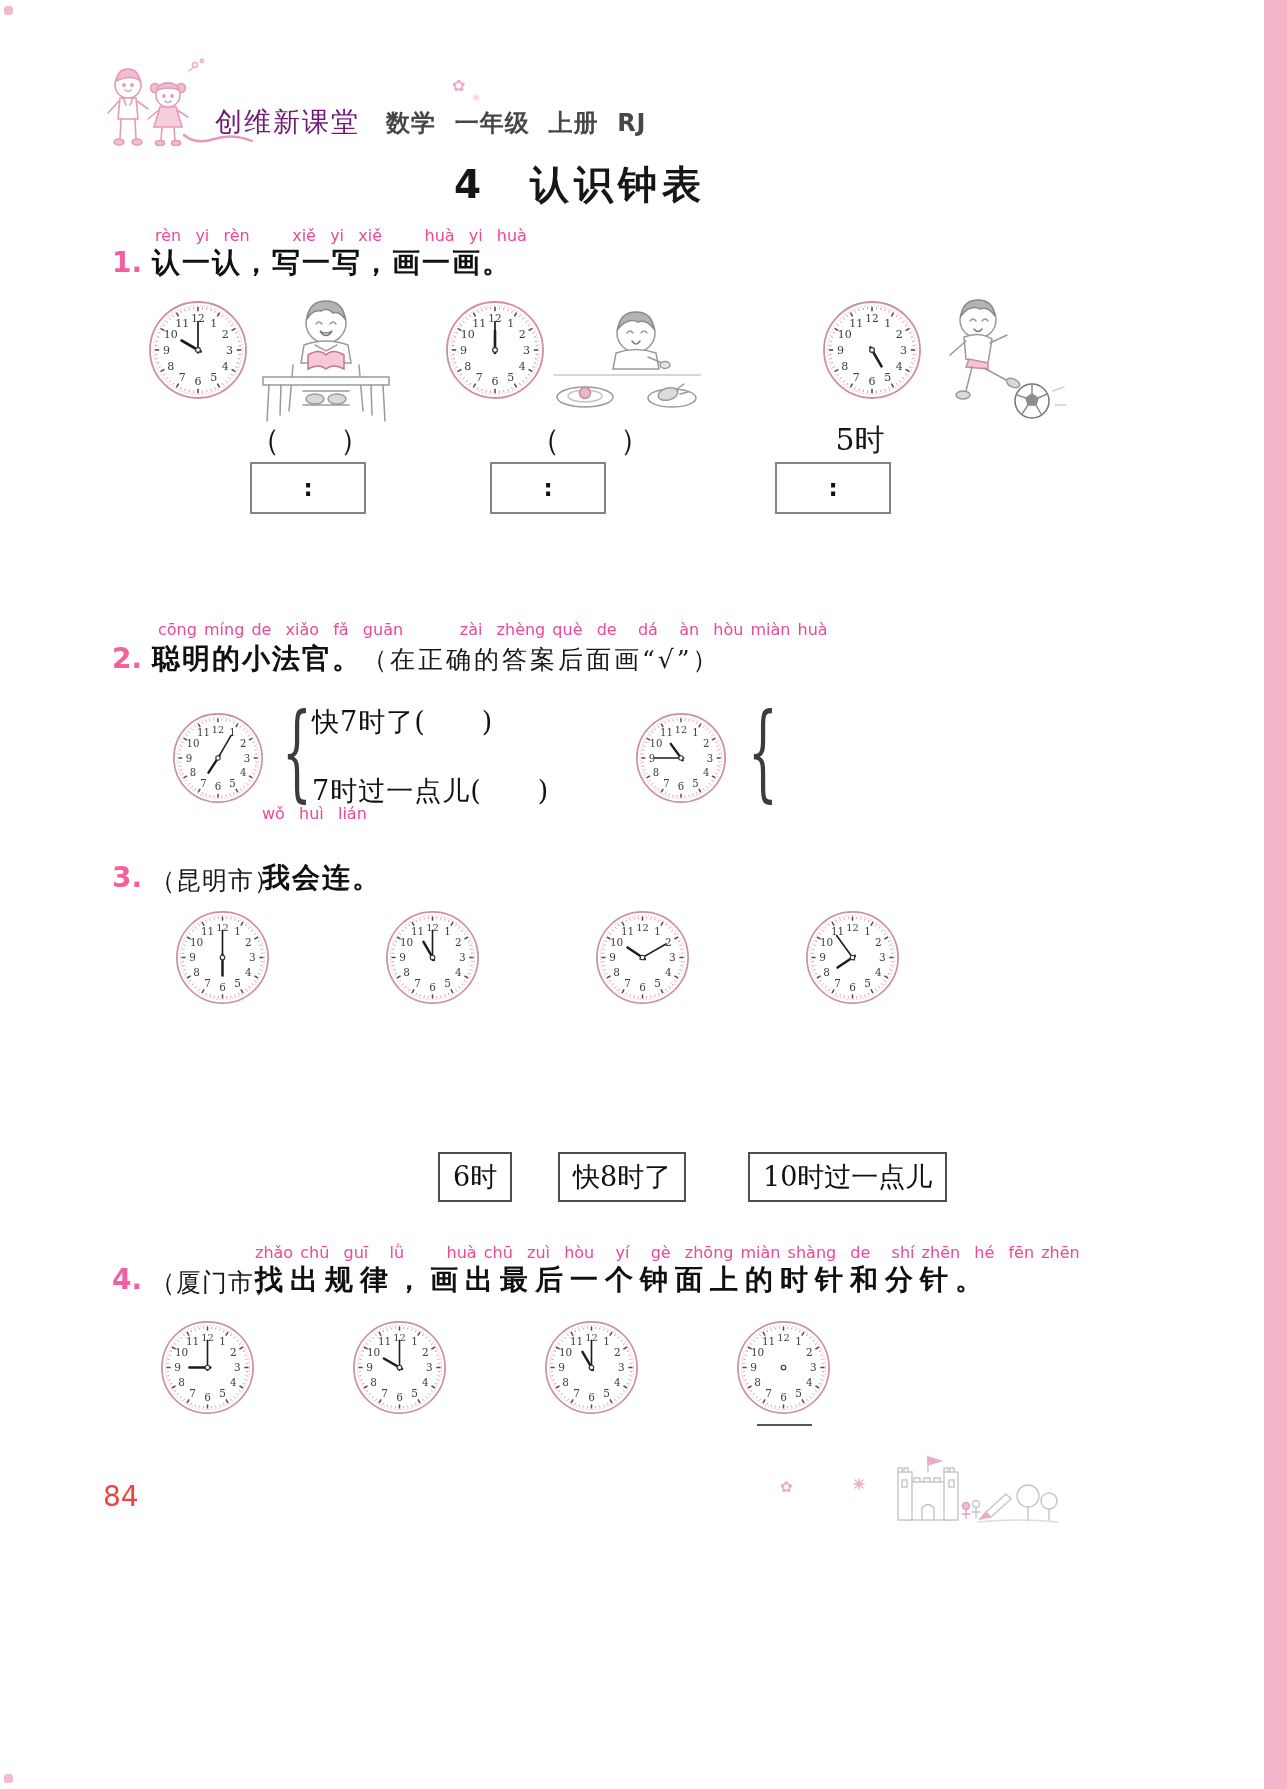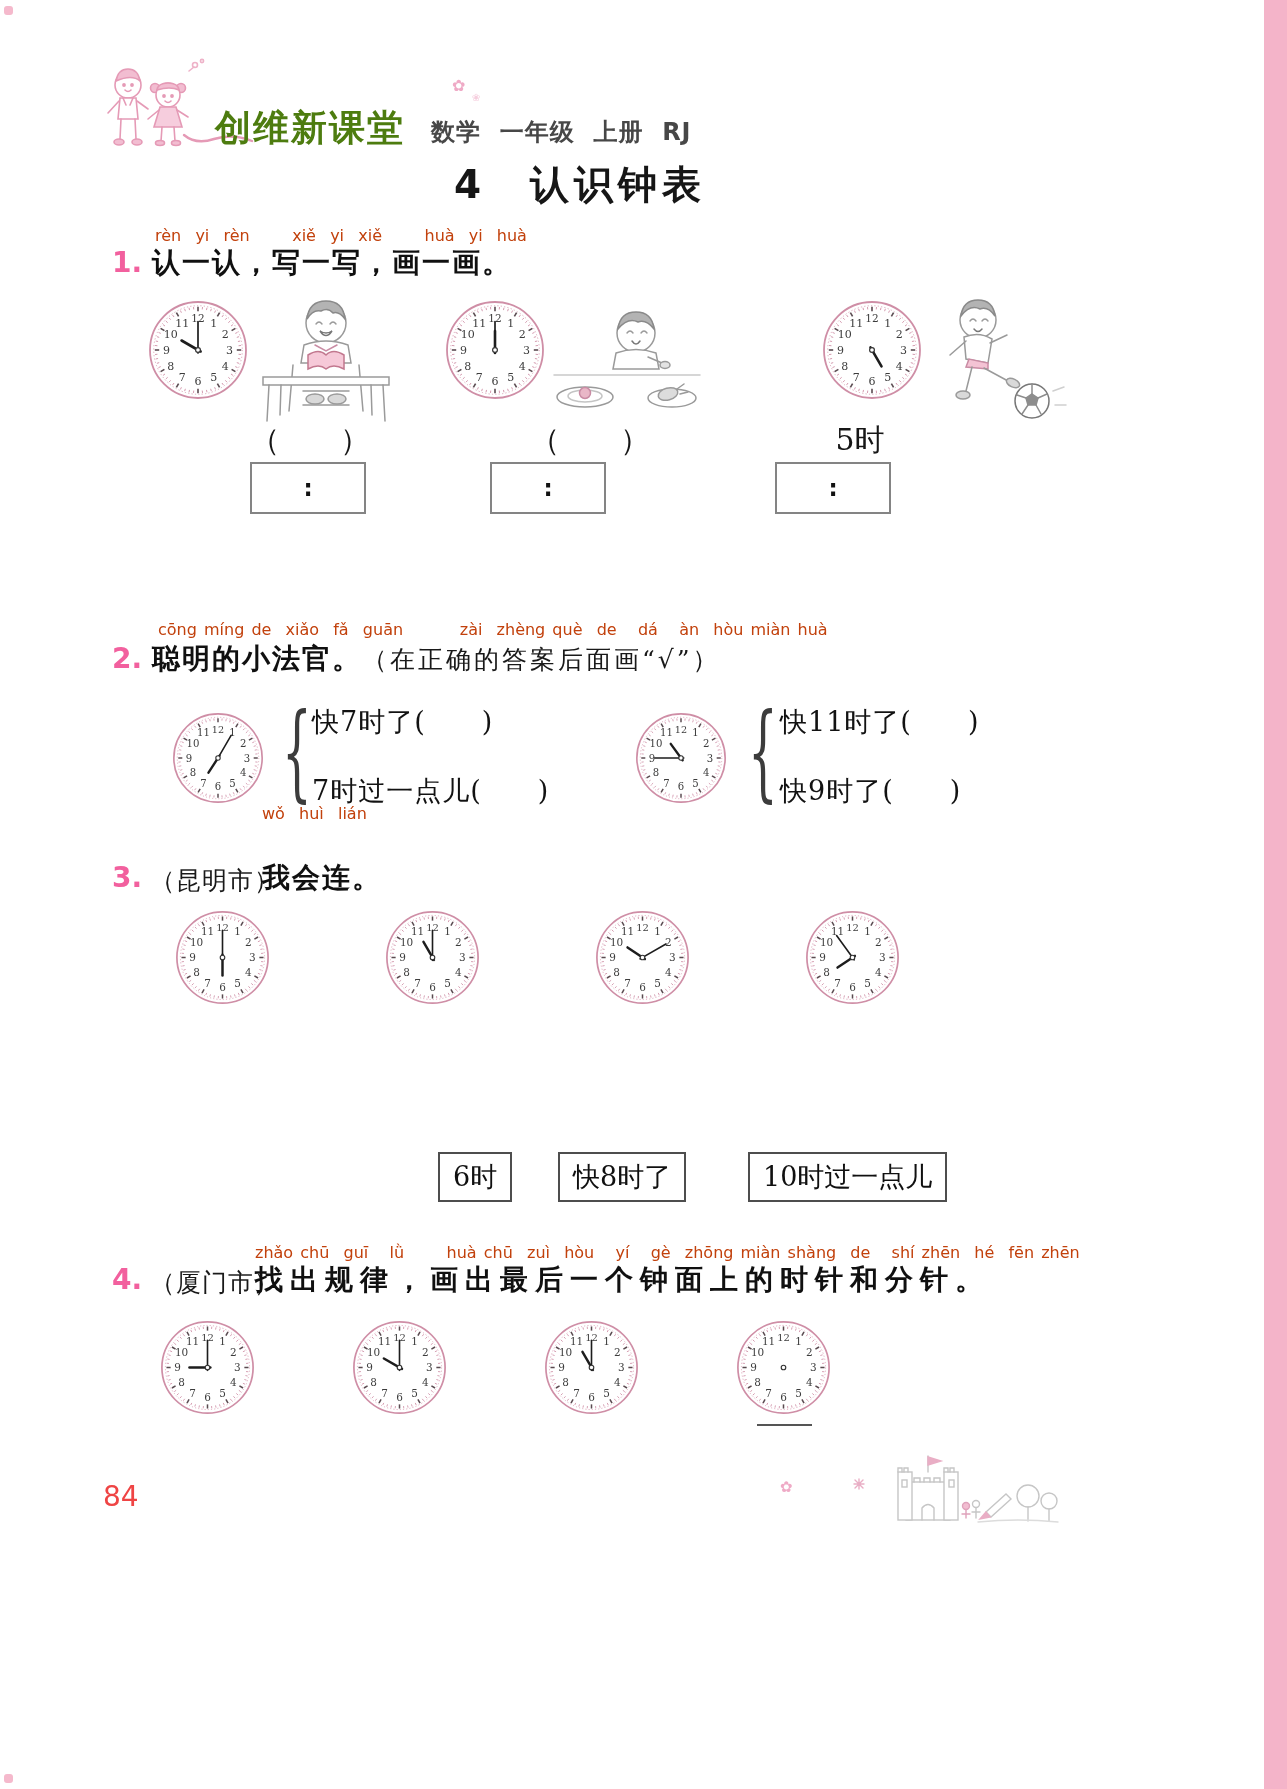--- a/index.html
+++ b/index.html
@@ -2,25 +2,25 @@
 <html><head>
 <meta charset="utf-8">
 <style>
   body{margin:0;background:#e9e9e9}
   .sheet{position:relative;width:1287px;height:1789px;background:#ffffff;
          font-family:"DejaVu Sans","Liberation Sans",sans-serif;overflow:hidden;margin:0 auto}
   .abs{position:absolute}
   .strip{right:0;top:0;width:23px;height:100%;background:#f4b4c9}
   .dot{width:9px;height:9px;border-radius:3px;background:#f5b9cc}
   .brandrow{display:flex;align-items:baseline;gap:26px}
-  .brand{font-size:36px;font-weight:700;color:#4d7c0f;letter-spacing:2px}
+  .brand{font-size:27px;font-weight:400;color:#701a75;letter-spacing:2px}
   .subject{font-size:24px;color:#474747;font-weight:700;white-space:pre;letter-spacing:1px}
   .title{left:0;top:158px;width:1160px;text-align:center;font-size:39px;font-weight:700;color:#161616;letter-spacing:5px}
   .qnum{color:#f2609e;font-weight:700;font-size:28px}
-  .pinyin{font-size:16px;color:#c2410c;white-space:pre;word-spacing:2px}
+  .pinyin{font-size:16px;color:#ec4899;white-space:pre;word-spacing:2px}
   .qtext{font-size:28px;font-weight:700;color:#101010;letter-spacing:2px}
   .serif{font-family:"DejaVu Serif","Liberation Serif",serif}
   .note{font-size:25px;color:#191919;letter-spacing:3px;font-weight:400}
   .source{font-size:25px;color:#191919;font-weight:400;letter-spacing:1px}
   .sp7{letter-spacing:7px}
   .answer{font-size:30px;color:#161616;text-align:center}
   .dbox{width:112px;height:48px;border:2px solid #848484;display:flex;align-items:center;justify-content:center;background:#fff}
   .colon{font-size:23px;font-weight:700;color:#111}
   .option{font-size:27px;color:#121212;white-space:nowrap;letter-spacing:1px}
   .optcol{display:flex;flex-direction:column;gap:33px}
@@ -557,24 +557,20 @@
         <text x="-27.279800219209807" y="19.550000000000015" text-anchor="middle" fill="#3c3c3c" font-size="11" font-family="&quot;DejaVu Serif&quot;,&quot;Liberation Serif&quot;,serif">8</text>
         <text x="-31.5" y="3.8000000000000056" text-anchor="middle" fill="#3c3c3c" font-size="11" font-family="&quot;DejaVu Serif&quot;,&quot;Liberation Serif&quot;,serif">9</text>
         <text x="-27.279800219209815" y="-11.950000000000003" text-anchor="middle" fill="#3c3c3c" font-size="11" font-family="&quot;DejaVu Serif&quot;,&quot;Liberation Serif&quot;,serif">10</text>
         <text x="-15.750000000000014" y="-23.479800219209807" text-anchor="middle" fill="#3c3c3c" font-size="11" font-family="&quot;DejaVu Serif&quot;,&quot;Liberation Serif&quot;,serif">11</text>
         <text x="-7.715274834628325e-15" y="-27.7" text-anchor="middle" fill="#3c3c3c" font-size="10.5" font-family="&quot;DejaVu Serif&quot;,&quot;Liberation Serif&quot;,serif">12</text>
         <line x1="3" y1="-5.51091059616309e-16" x2="-28.5" y2="5.235365066354935e-15" stroke="#1d1d1d" stroke-width="1.7" stroke-linecap="round"></line>
         <line x1="1.76335575687742" y1="2.427050983124842" x2="-11.167919793556994" y2="-15.371322893123999" stroke="#1d1d1d" stroke-width="2.6" stroke-linecap="round"></line>
         <circle cx="0" cy="0" r="2.4" fill="#fff" stroke="#333" stroke-width="1.2"></circle>
       </svg></span>
   <span class="abs brace" style="left:748px;top:700px">{</span>
-  <div class="abs optcol" style="left:780px;top:704px">
-    <span class="option serif">快11时了(　　)</span>
-    <span class="option serif">快9时了(　　)</span>
-  </div>
 
   <div class="abs pinyin" style="left:262px;top:804px">wǒ  huì  lián</div>
   <span class="abs qnum" style="left:112px;top:861px">3.</span>
   <span class="abs source serif" style="left:150px;top:864px">（昆明市）</span>
   <span class="abs qtext" style="left:262px;top:859px">我会连。</span>
 
   <span class="abs" style="left:175px;top:910px"><svg viewBox="-50 -50 100 100" width="95" height="95">
         <circle cx="0" cy="0" r="48" fill="#fff" stroke="#cf8ea6" stroke-width="1.8"></circle>
         <circle cx="0" cy="0" r="44.3" fill="none" stroke="#dda8ba" stroke-width="1" stroke-dasharray="1.2 2.2"></circle>
         <line x1="0" y1="-38.8" x2="0" y2="-43.2" stroke="#5a4a50" stroke-width="1.6"></line>

